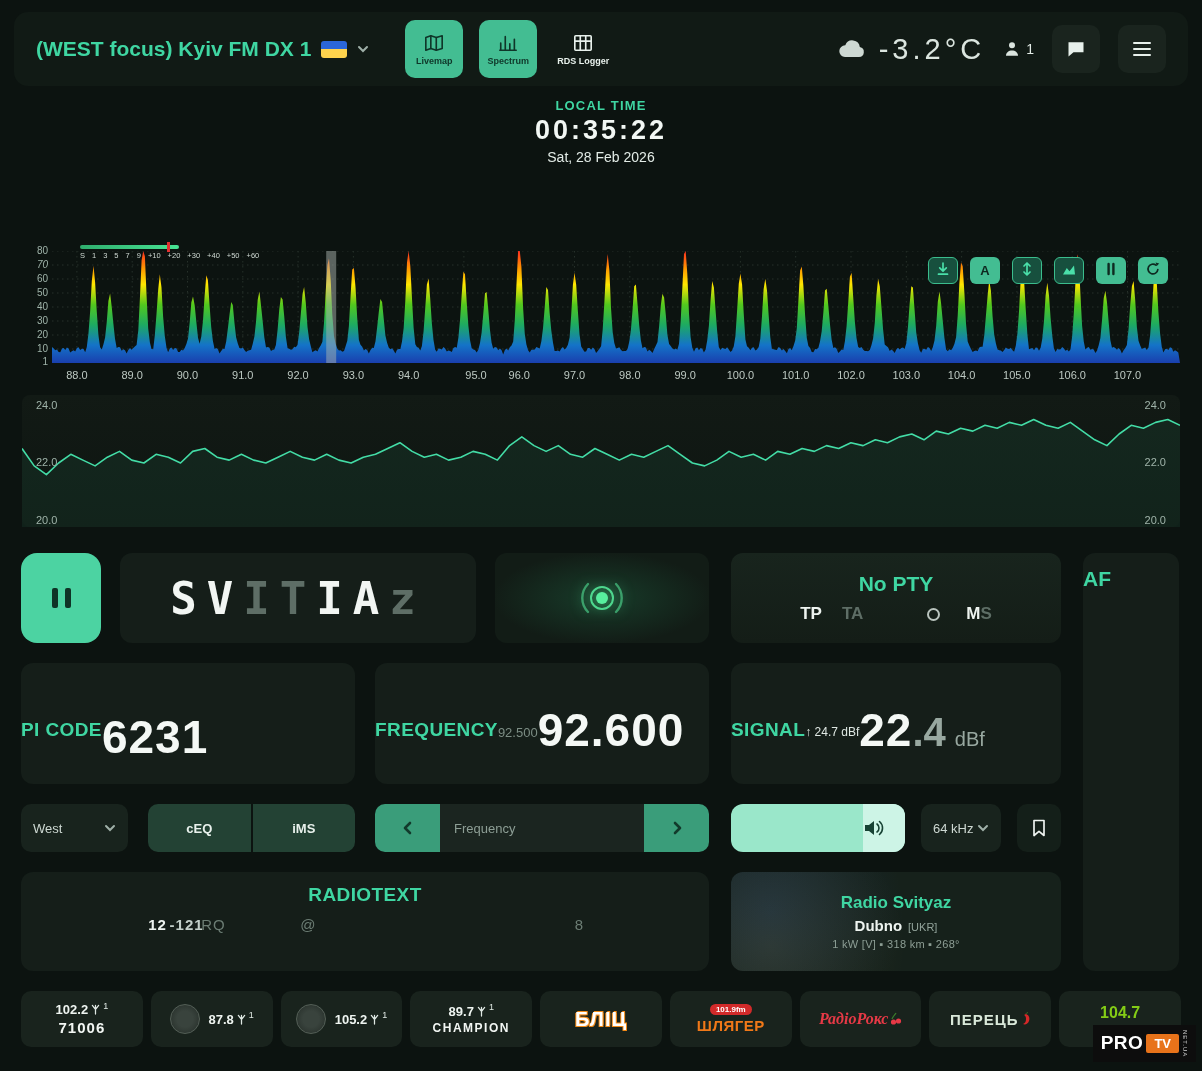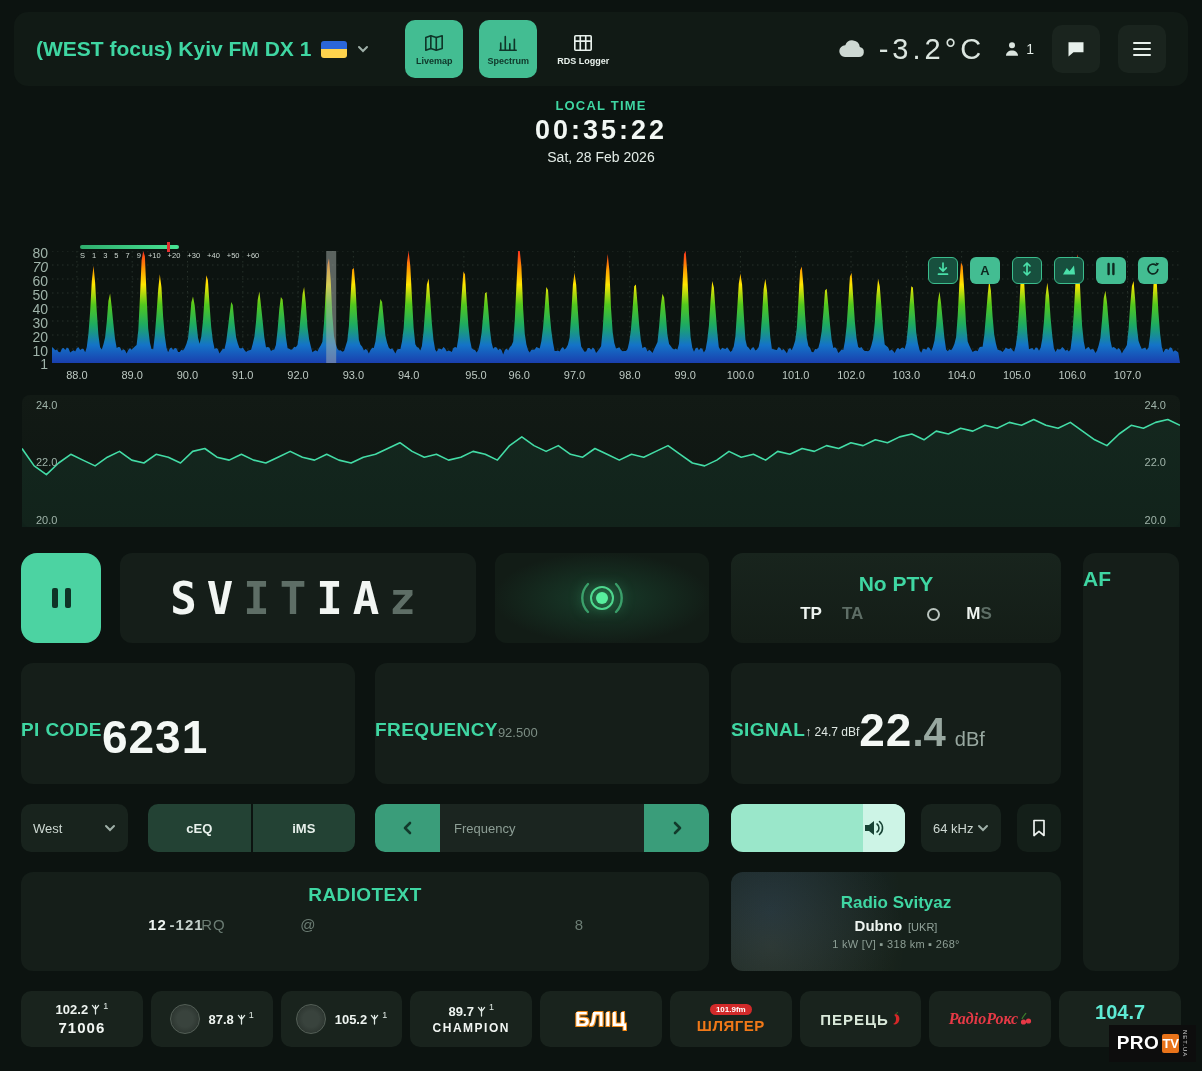--- a/index.html
+++ b/index.html
@@ -41,21 +41,21 @@
   .burger span{display:block;width:18px;height:2px;background:#e8f1ec;border-radius:1px}
 
   
   .clock{margin-top:12px;text-align:center}
   .clock-label{color:var(--accent);font-weight:700;font-size:13px;letter-spacing:1.2px}
   .clock-time{font-size:27px;font-weight:700;letter-spacing:3px;margin-top:2px;color:#f2f7f4}
   .clock-date{font-size:14px;margin-top:3px;color:#e2ebe6}
 
   
   .spectrum-wrap{position:relative;margin:86px 22px 0;height:140px}
-  .spec-ylabels span{position:absolute;left:0;width:26px;text-align:right;font-size:14px;color:#9fb3a9}
+  .spec-ylabels span{position:absolute;left:0;width:26px;text-align:right;font-size:10px;color:#9fb3a9}
   .spec-plot{position:absolute;left:30px;top:0;width:1128px;height:112px}
   .spec-plot svg{display:block;width:100%;height:100%}
   .grid{stroke:#26312a;stroke-width:1;stroke-dasharray:1.5 3.5}
   .spec-xlabels span{position:absolute;top:118px;width:34px;text-align:center;font-size:11px;color:#bdc9c2}
   .smeter{position:absolute;left:58px;top:-6px;width:235px;height:18px}
   .smeter-bar{position:absolute;left:0;top:0;height:4px;background:linear-gradient(90deg,#2fae6e,#47e393);border-radius:2px}
   .smeter-mark{position:absolute;top:-3px;width:3px;height:10px;background:#e33030}
   .smeter-labels{position:absolute;top:6px;left:0;right:0;display:flex;gap:7px;font-size:7.5px;color:#cfd9d3}
   .spec-controls{position:absolute;right:12px;top:6px;display:flex;gap:12px}
   .spec-btn{width:30px;height:27px;border-radius:6px;border:none;cursor:pointer;
@@ -167,28 +167,28 @@
   .logo-blits{font-weight:900;font-size:20px;color:#fff;letter-spacing:1px;
               text-shadow:0 0 1px #f28a18,1px 1px 0 #f28a18,-1px 1px 0 #f28a18,1px -1px 0 #f28a18}
   .logo-shl-top{background:#d22a2a;color:#fff;font-size:8px;font-weight:700;padding:1px 6px;border-radius:7px}
   .logo-shl{color:#f07818;font-weight:900;font-size:15px;letter-spacing:.5px}
   .logo-relax-top{font-size:6.5px;color:#b9c4be;white-space:nowrap}
   .logo-relax{font-family:"Liberation Serif",serif;font-size:16px;letter-spacing:5px;color:#e9ece9}
   .logo-roks{font-family:"Liberation Serif",serif;font-style:italic;font-weight:700;font-size:16px;color:#e63946}
   .cherry{width:12px;height:14px;margin-left:2px}
   .logo-perec{font-weight:800;font-size:15px;letter-spacing:1px;color:#d9e8d9}
   .pep{width:10px;height:14px;margin-left:2px}
-  .logo-fm-num{color:#5eead4;font-weight:900;font-size:20px}
+  .logo-fm-num{color:#84cc16;font-weight:900;font-size:16px}
   .logo-fm-sub{color:#2e7cd6;font-weight:700;font-size:10px}
 
   
   .watermark{position:absolute;right:6px;bottom:9px;background:#0d0d0d;padding:5px 8px;
              display:flex;align-items:center;gap:3px;z-index:5}
   .wm-pro{color:#fff;font-weight:800;font-size:19px;letter-spacing:.5px}
-  .wm-tv{background:#e8731a;color:#fff;font-weight:800;font-size:13px;padding:2px 0;border-radius:2px}
+  .wm-tv{background:#e8731a;color:#fff;font-weight:800;font-size:13px;padding:2px 8px;border-radius:2px}
   .wm-net{color:#cfcfcf;font-size:6px;writing-mode:vertical-rl;letter-spacing:1px}
 </style>
 </head>
 <body>
 
 <div class="app">
 
   <header class="topbar">
     <div class="title-wrap">
       <span>(WEST focus) Kyiv FM DX 1</span>
@@ -425,20 +425,21 @@
       </div>
 
       <div class="row" style="height:121px;gap:20px">
         <div class="card info-card">
           <div class="panel-label">PI CODE</div>
           <div class="value-big" style="margin-top:14px">6231</div>
         </div>
         <div class="card info-card">
           <div class="panel-label">FREQUENCY</div>
           <div class="freq-prev">92.500</div>
+          <div class="value-big">92.600</div>
         </div>
       </div>
 
       <div class="ctrl-row">
         <div class="select sel-west">
           <span>West</span>
           <svg class="chev" viewBox="0 0 12 12">
               <path d="M2 4l4 4 4-4"></path>
             </svg>
         </div>
@@ -581,35 +582,35 @@
       <div class="preset">
         <span class="logo-blits">БЛІЦ</span>
       </div>
       <div class="preset">
         <div class="p-col">
           <span class="logo-shl-top">101.9fm</span>
           <span class="logo-shl">ШЛЯГЕР</span>
         </div>
       </div>
       <div class="preset">
-        <span class="logo-perec">ПЕРЕЦЬ</span>
-        <svg class="pep" viewBox="0 0 10 14">
-          <path d="M5 2c3 1 4 4 3 7-1 3-4 4-6 3 2-1 3-2 3-5 0-2-.5-3-2-4z" fill="#d62828"></path>
-          <path d="M5 2c.2-1 1-1.5 2-1.2" stroke="#3a7d2c" fill="none" stroke-width="1"></path>
-        </svg>
-      </div>
-      <div class="preset">
         <span class="logo-roks">РадіоРокс</span>
         <svg class="cherry" viewBox="0 0 12 14">
           <path d="M6 1c-1 2-3 3-4 6" stroke="#3a7d2c" fill="none" stroke-width="1.2"></path>
           <circle cx="3.5" cy="10" r="2.6" fill="#e63946"></circle>
           <circle cx="8.5" cy="9" r="2.6" fill="#e63946"></circle>
         </svg>
       </div>
       <div class="preset">
+        <span class="logo-perec">ПЕРЕЦЬ</span>
+        <svg class="pep" viewBox="0 0 10 14">
+          <path d="M5 2c3 1 4 4 3 7-1 3-4 4-6 3 2-1 3-2 3-5 0-2-.5-3-2-4z" fill="#d62828"></path>
+          <path d="M5 2c.2-1 1-1.5 2-1.2" stroke="#3a7d2c" fill="none" stroke-width="1"></path>
+        </svg>
+      </div>
+      <div class="preset">
         <div class="p-col">
           <span class="logo-fm-num">104.7</span>
           <span class="logo-fm-sub">fm</span>
         </div>
       </div>
     </section>
 
   <div class="watermark">
     <span class="wm-pro">PRO</span>
     <span class="wm-tv">TV</span>

